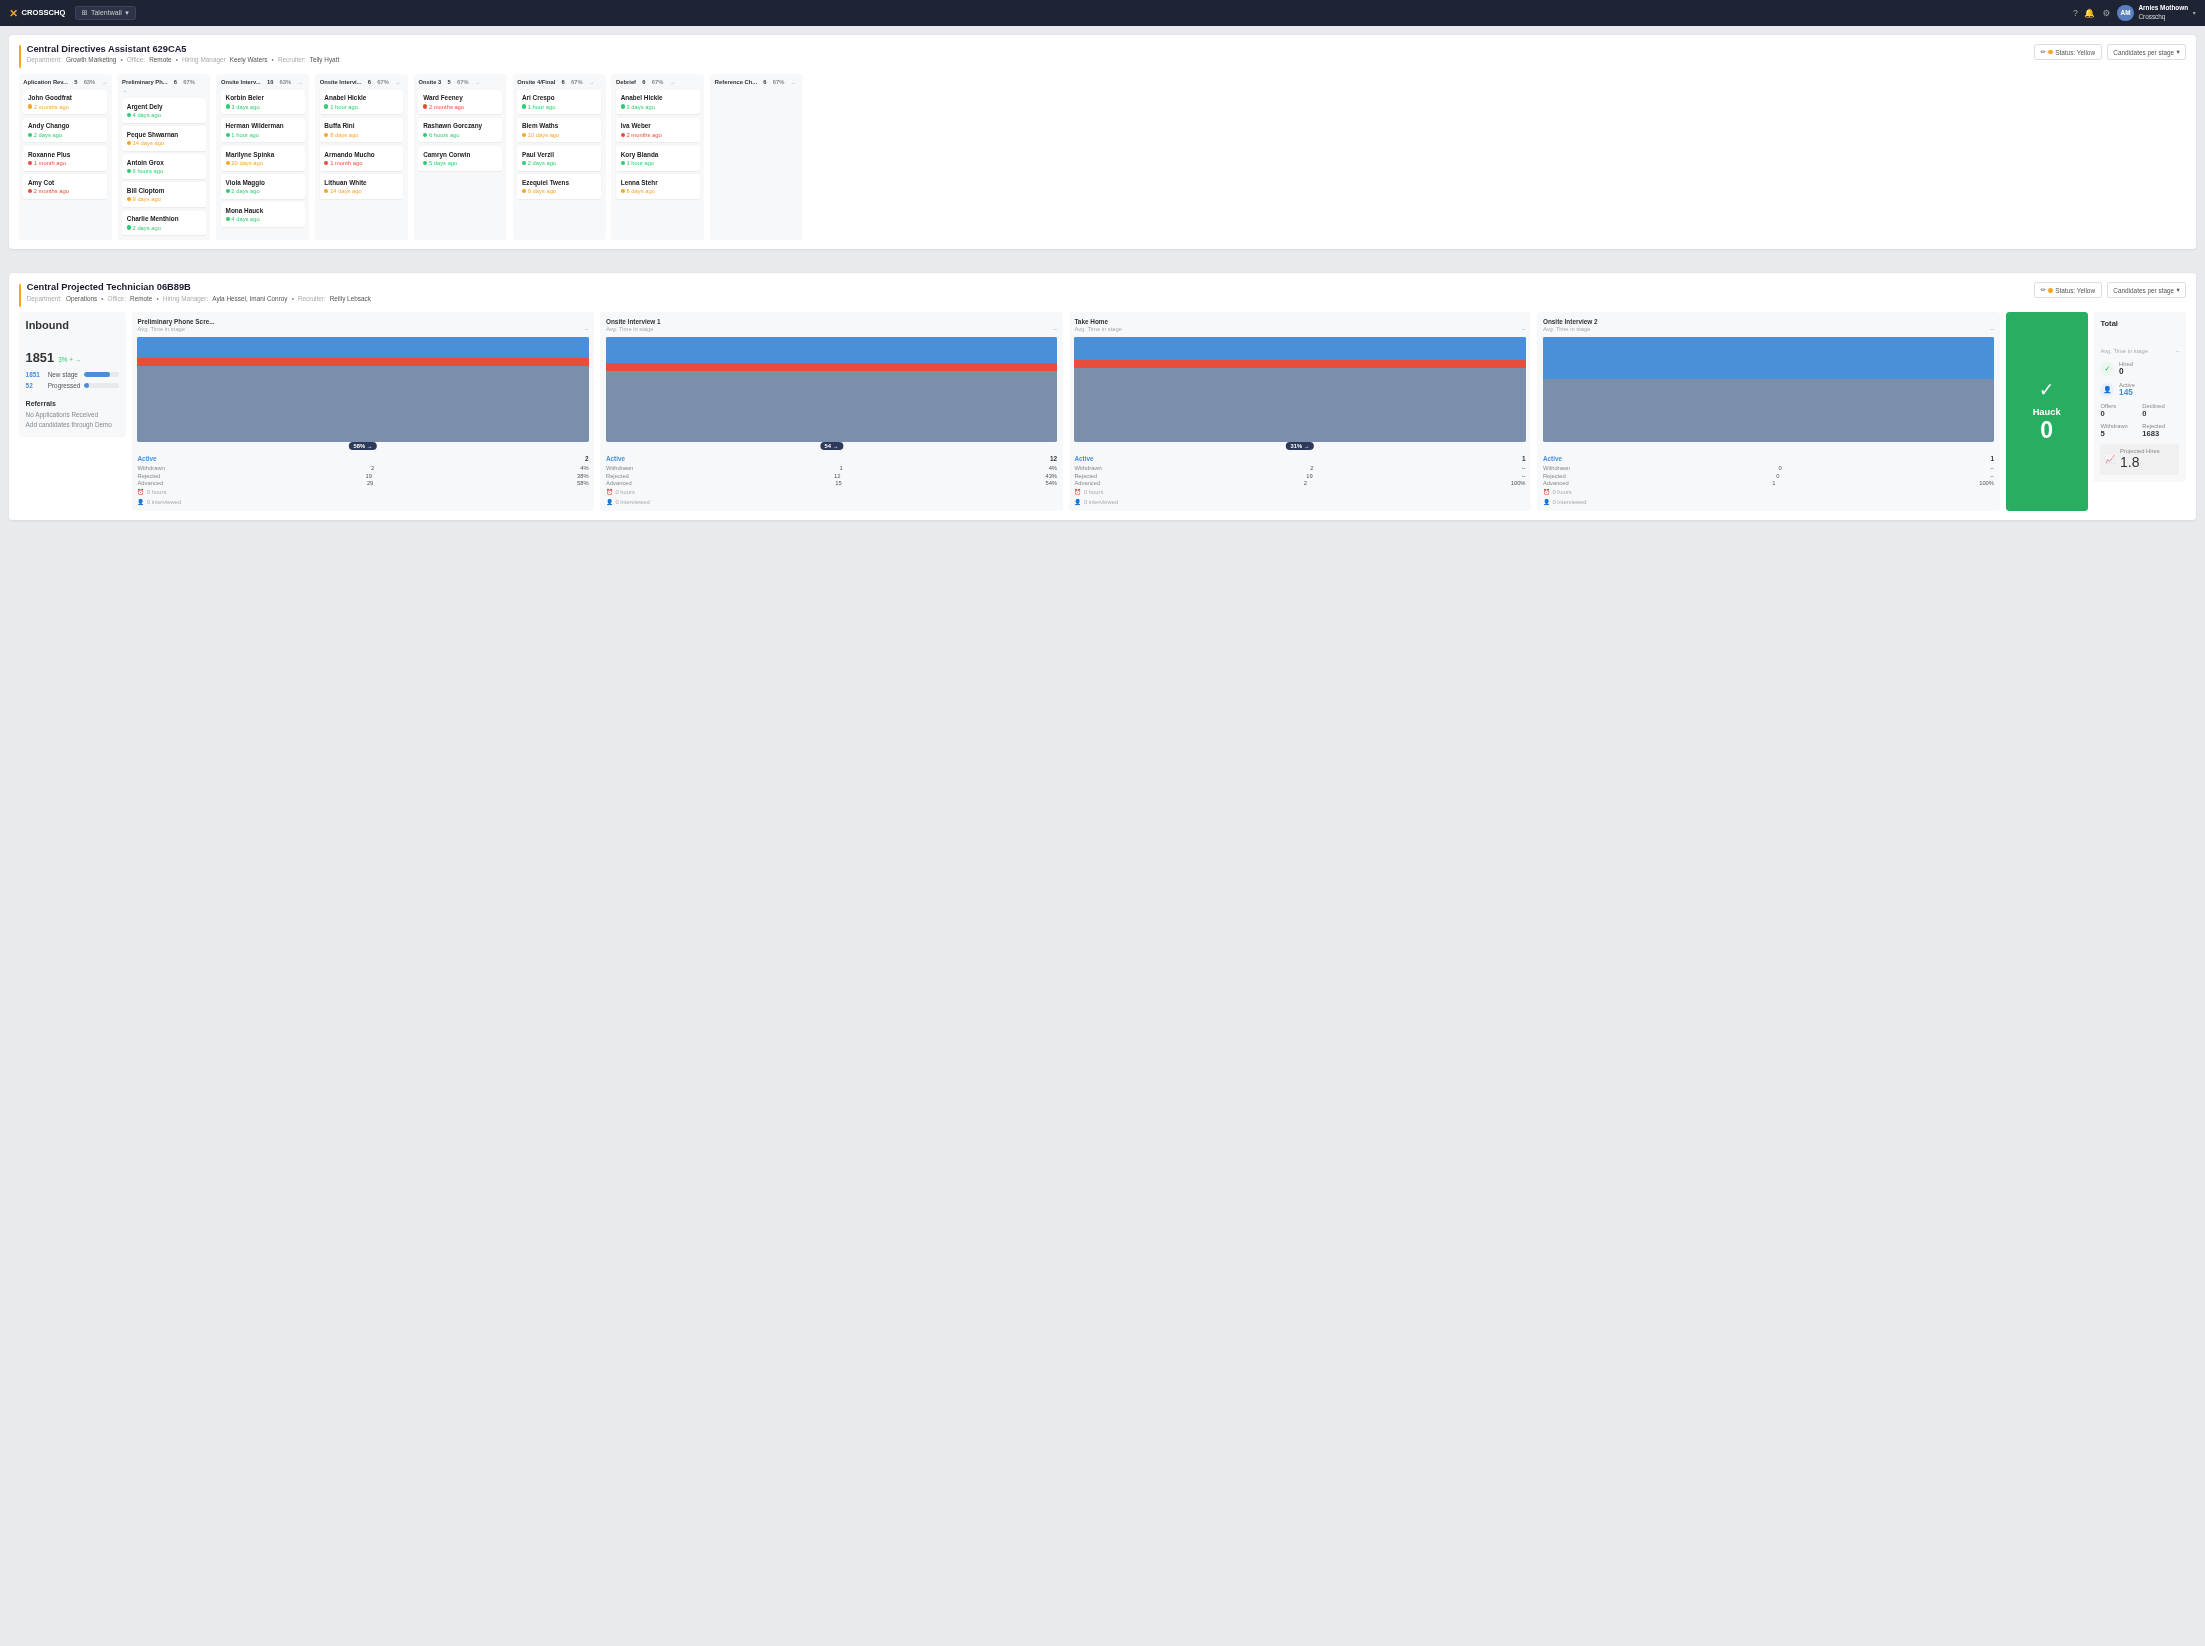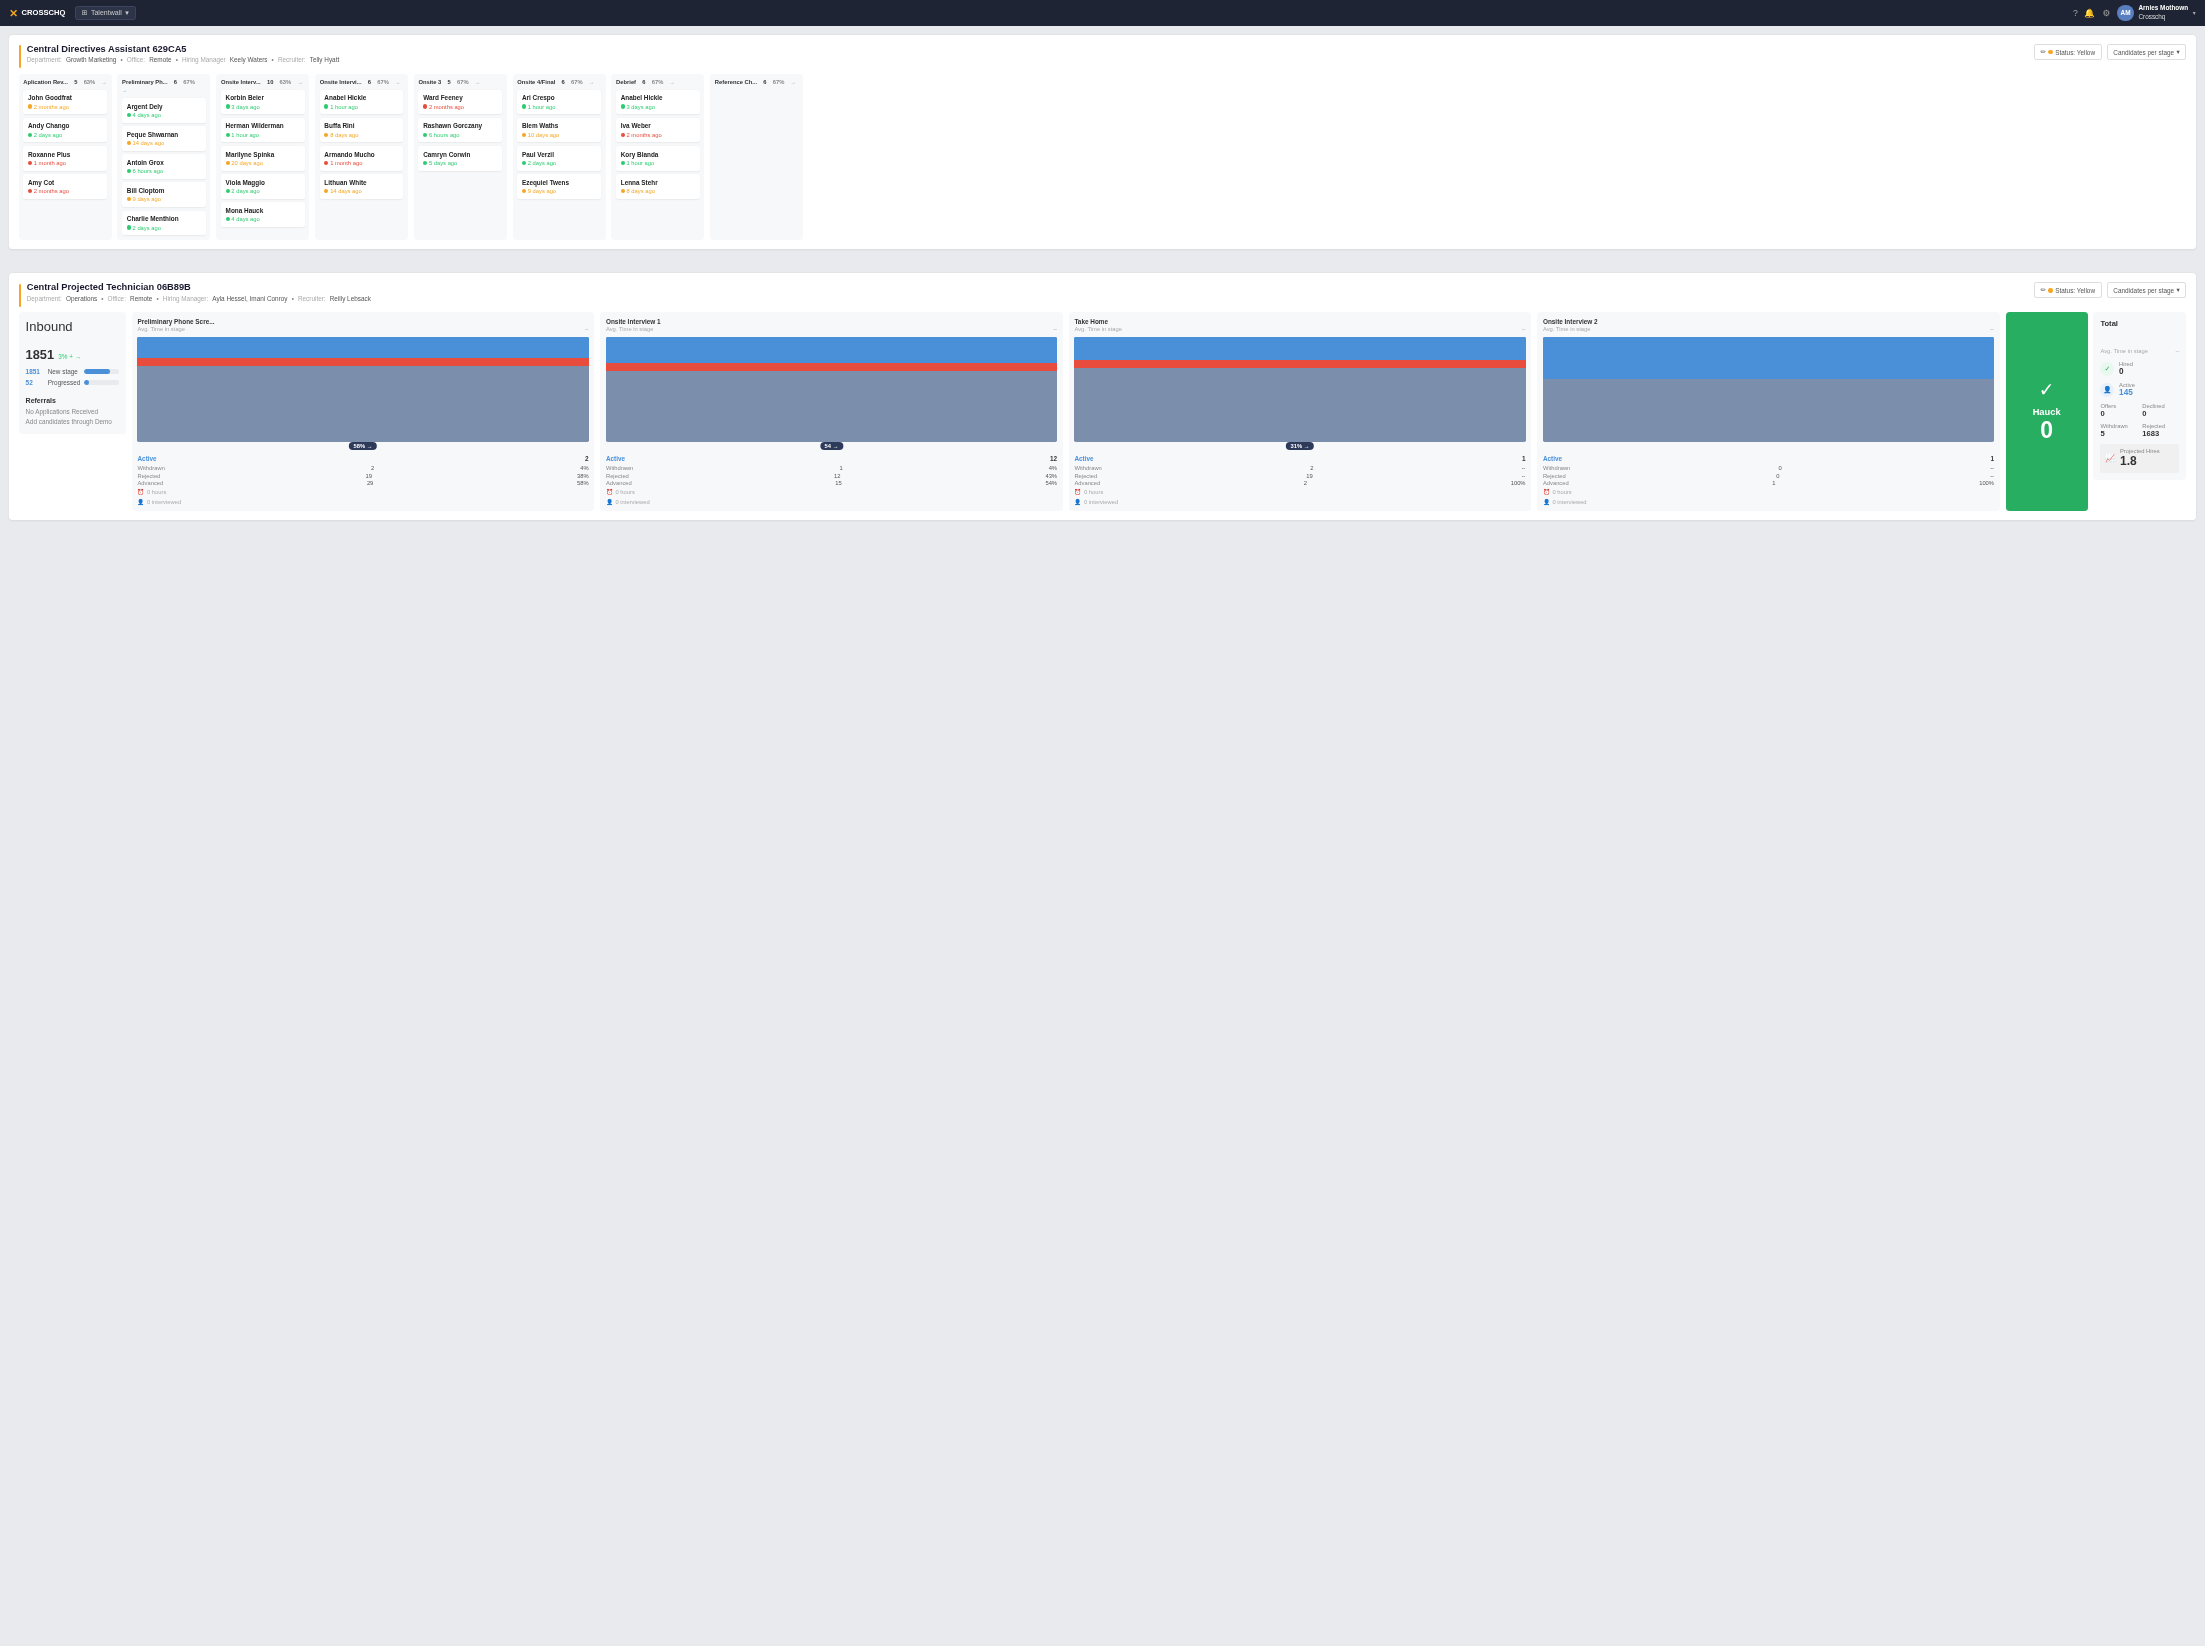--- a/index.html
+++ b/index.html
@@ -172,21 +172,21 @@
       align-items: flex-start;
       overflow-x: auto;
     }
     .funnel-inbound {
       background: #f7f8fa;
       border-radius: 3.5px;
       padding: 7px;
       min-width: 105px;
       flex-shrink: 0;
     }
-    .inbound-title { font-size: 13px; font-weight: 400; margin-bottom: 13px; }
+    .inbound-title { font-size: 11px; font-weight: 700; margin-bottom: 19px; }
     .inbound-count { font-size: 12.8px; font-weight: 700; display: inline; }
     .inbound-change { font-size: 6.4px; color: #2ecc71; display: inline; margin-left: 2.3px; }
     .inbound-rows { margin-top: 5.8px; }
     .inbound-row { display: flex; align-items: center; gap: 3.5px; margin-bottom: 3.5px; font-size: 6.4px; }
     .inbound-row .stage-num { color: #4a90d9; font-weight: 600; min-width: 18.6px; }
     .inbound-row .stage-label { color: #555; flex: 1; }
     .stage-bar-wrap { width: 35px; height: 4.7px; background: #e8eaed; border-radius: 2.3px; overflow: hidden; }
     .stage-bar { height: 100%; border-radius: 2.3px; background: #4a90d9; }
 
     .referrals-section { margin-top: 11.6px; }
@@ -254,21 +254,21 @@
       margin-top: 5.8px;
       background: #f0f0f0;
       border-radius: 2.3px;
       padding: 4.7px;
       display: flex;
       align-items: center;
       gap: 4.7px;
     }
     .projected-icon { color: #4a90d9; font-size: 8.2px; }
     .projected-label { font-size: 5.8px; color: #888; }
-    .projected-val { font-size: 12px; font-weight: 700; color: #333; }
+    .projected-val { font-size: 14px; font-weight: 400; color: #333; }
 
     
     ::-webkit-scrollbar { height: 2.3px; width: 2.3px; }
     ::-webkit-scrollbar-thumb { background: #ccc; border-radius: 1.2px; }
   </style>
 </head>
 <body>
 
 <nav class="navbar">
   <div class="navbar-left">

